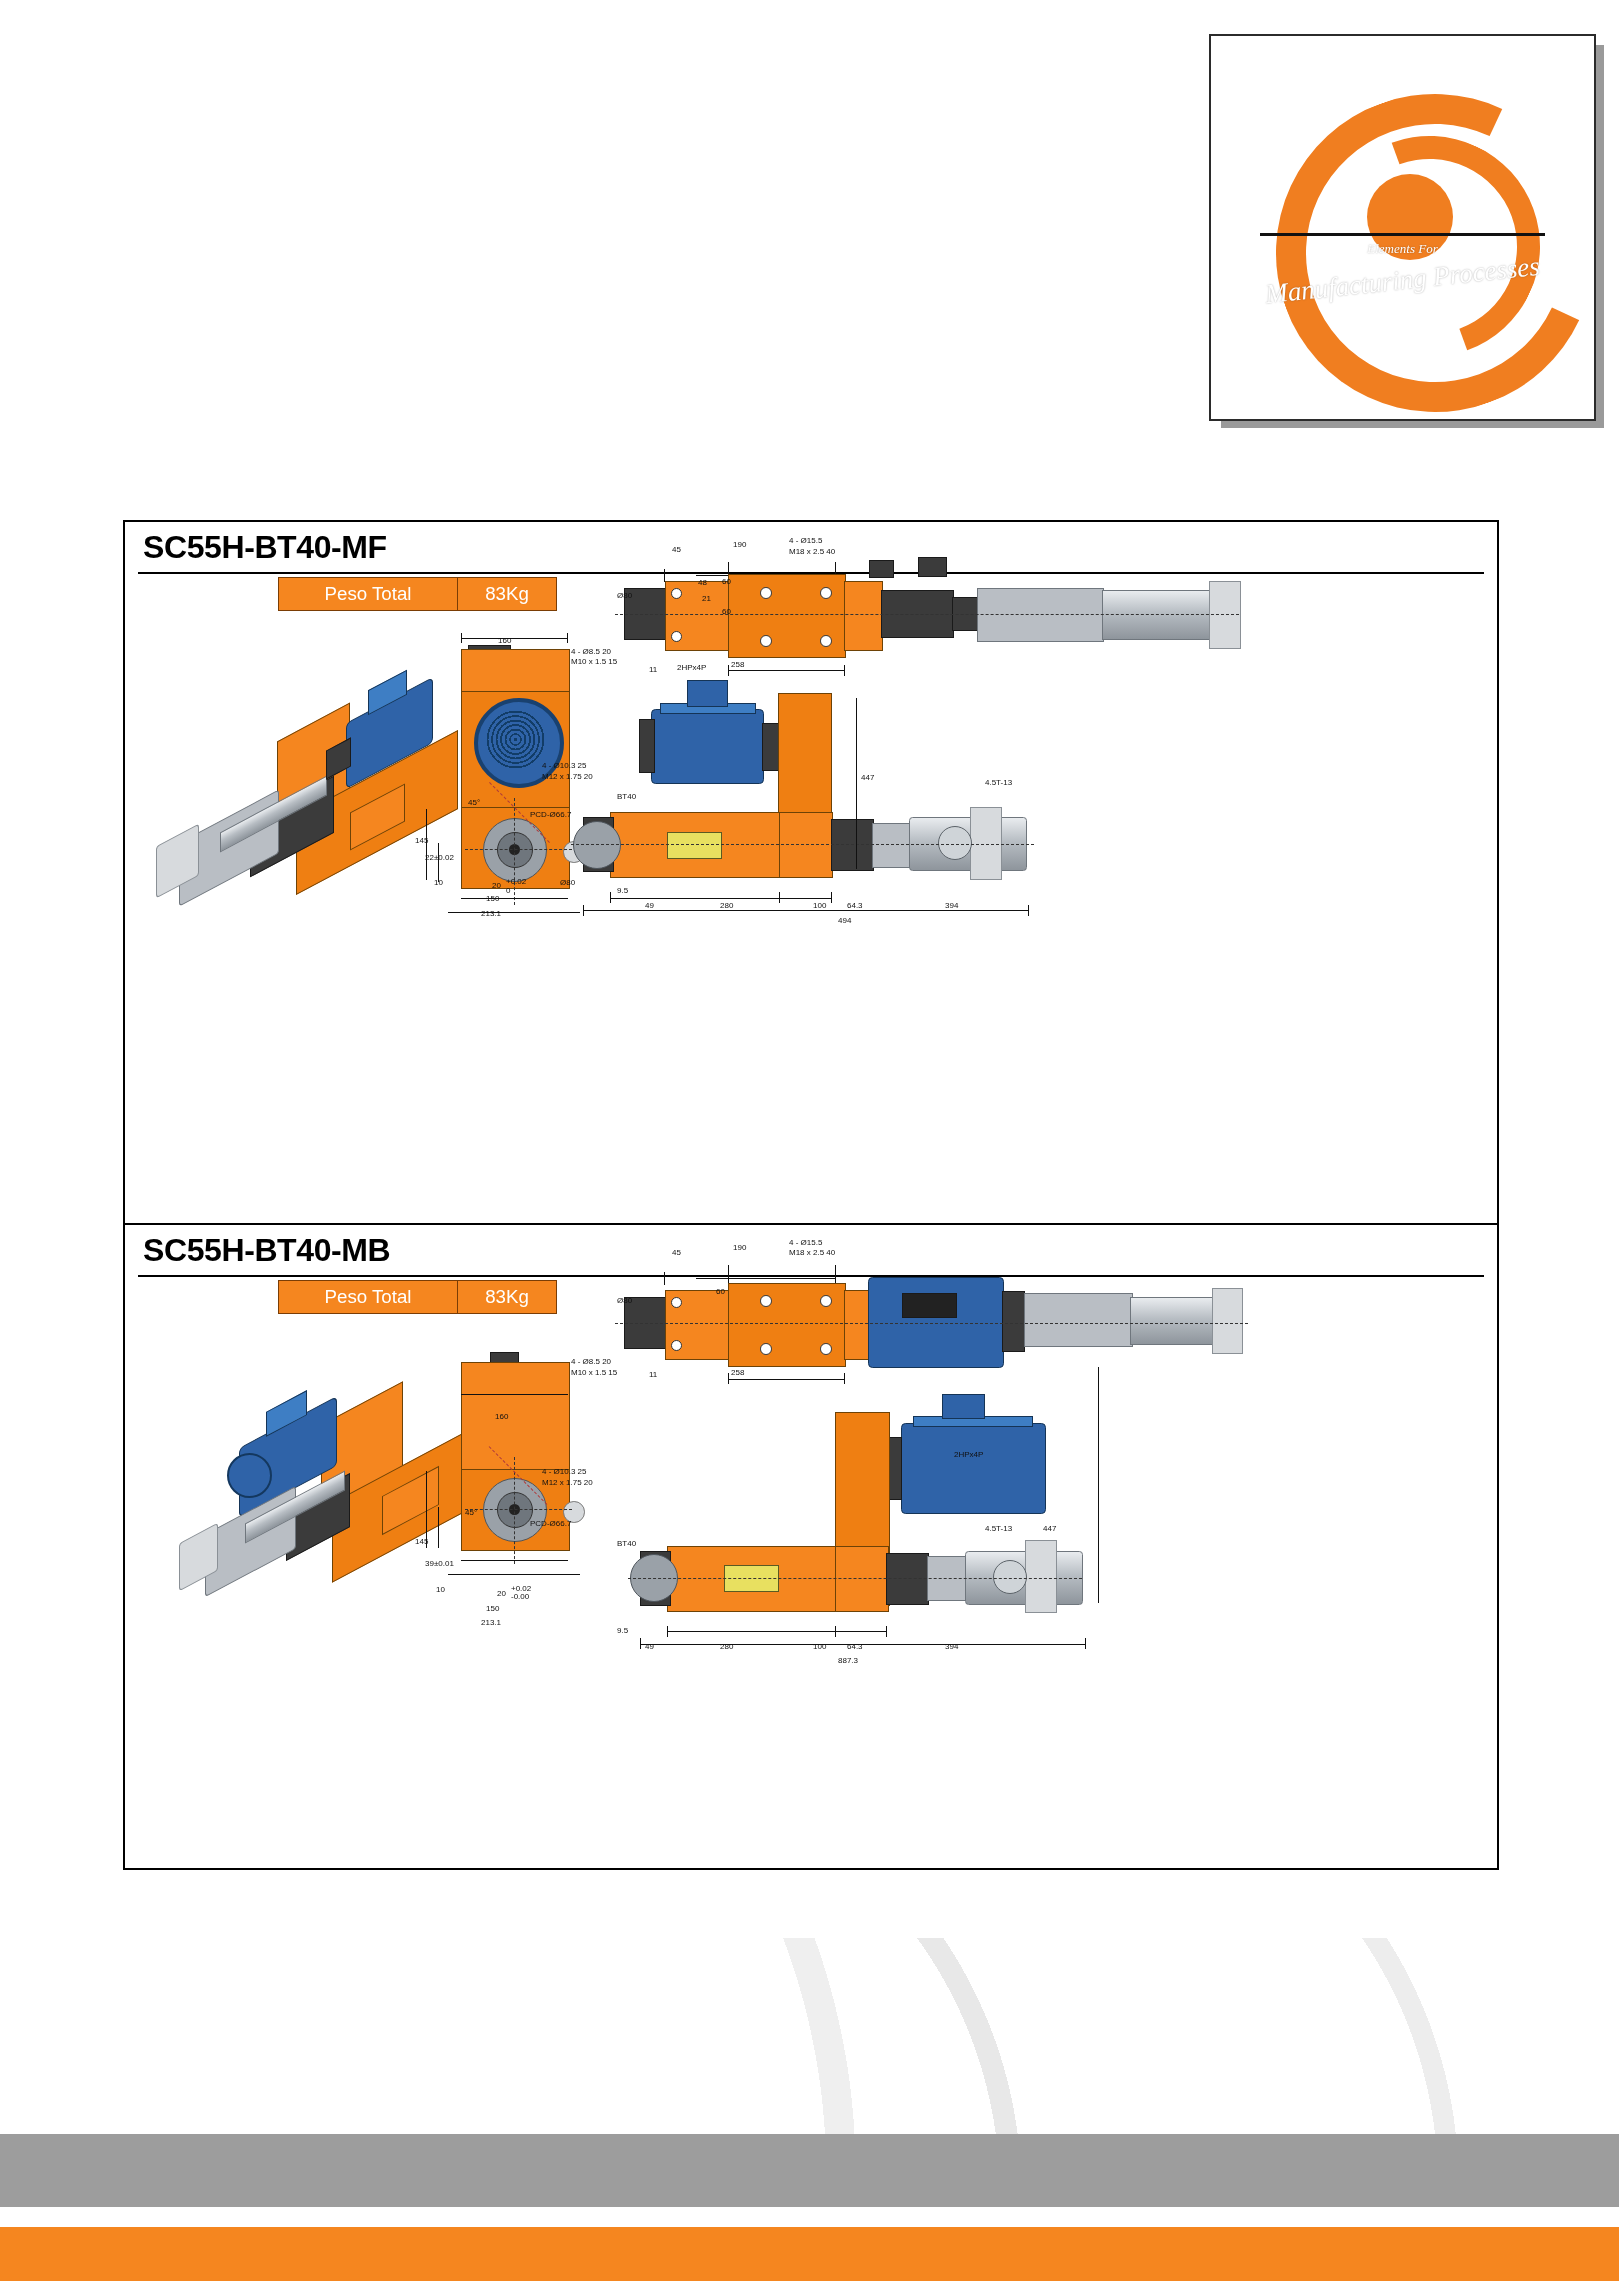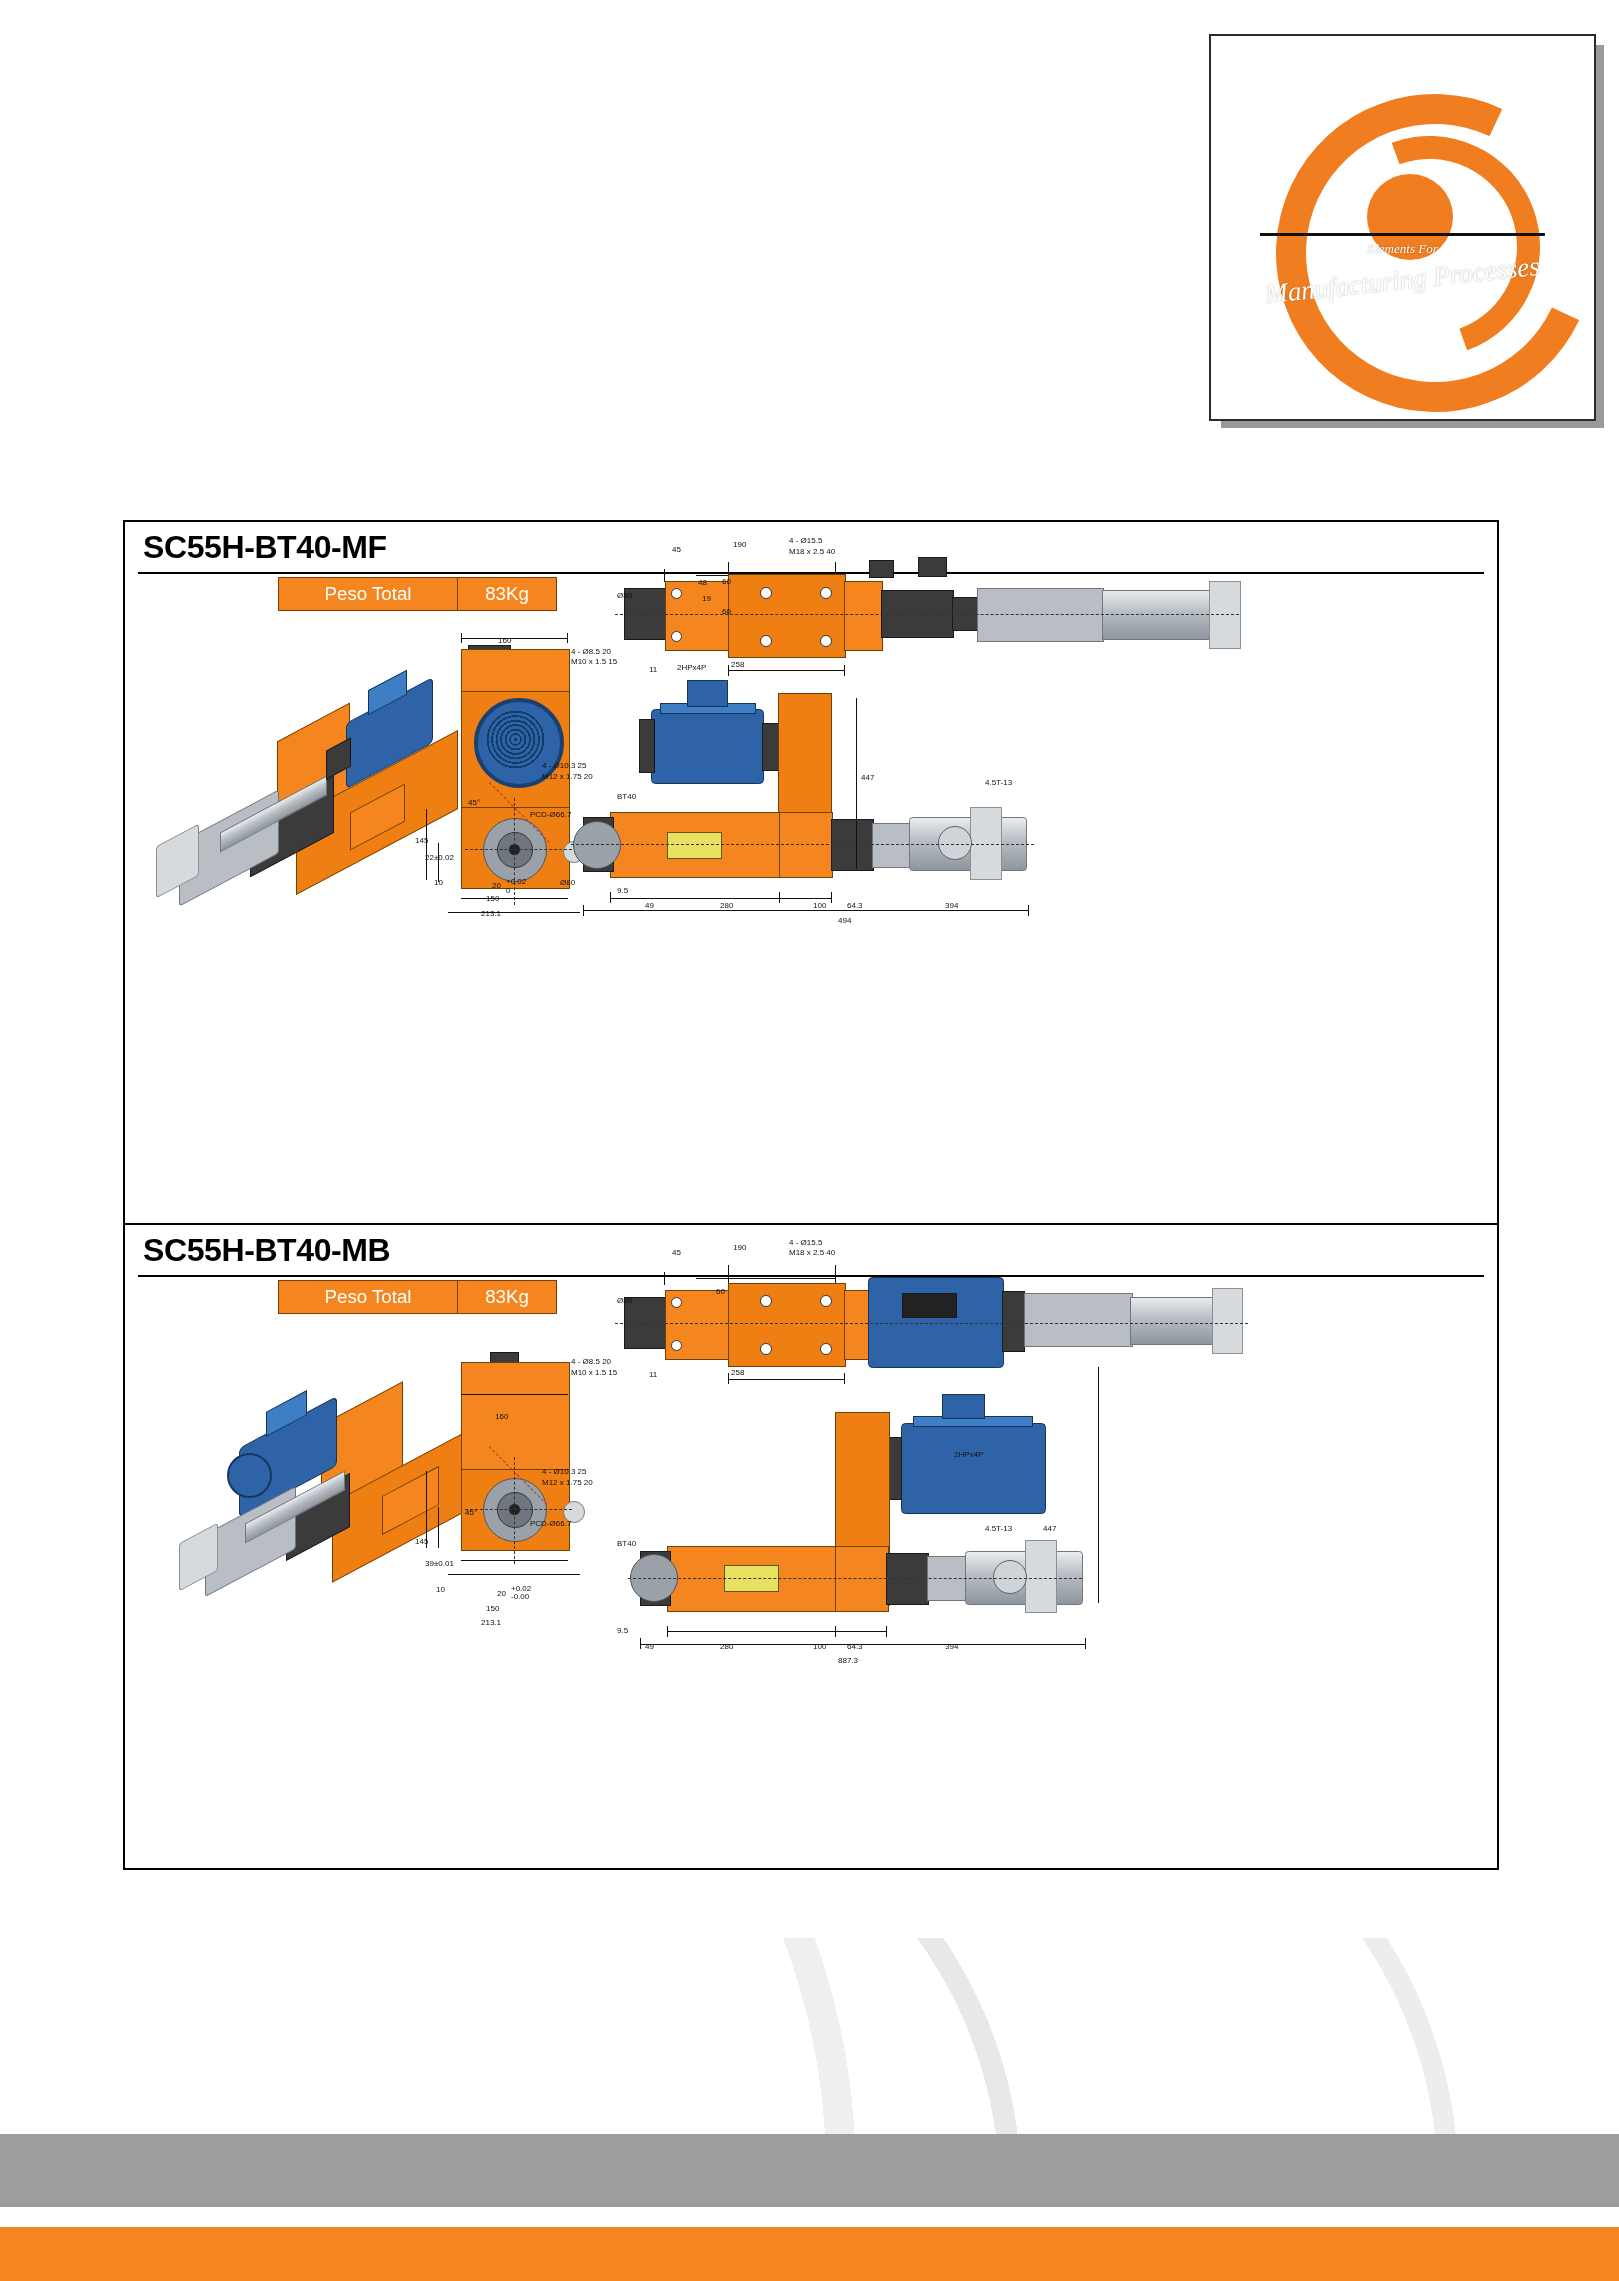--- a/index.html
+++ b/index.html
@@ -238,21 +238,21 @@
       <div class="line" style="left:30px;top:232px;width:0.9px;height:10.7px;"></div>
       <div class="line" style="left:475px;top:232px;width:0.9px;height:10.7px;"></div>
       <div class="line" style="left:303px;top:25px;width:0.9px;height:171px;"></div>
     </div>
 
   <div class="dim-txt" style="left: 547px; top: 23px;">45</div>
       <div class="dim-txt" style="left: 608px; top: 18px;">190</div>
       <div class="dim-txt" style="left: 664px; top: 14.3px;">4 - Ø15.5</div>
       <div class="dim-txt" style="left: 664px; top: 25px;">M18 x 2.5  40</div>
       <div class="dim-txt" style="left: 492px; top: 69px;">Ø80</div>
-      <div class="dim-txt" style="left: 577px; top: 72px;">19</div>
+      <div class="dim-txt" style="left: 577px; top: 72px;">21</div>
       <div class="dim-txt" style="left: 573px; top: 56px;">48</div>
       <div class="dim-txt" style="left: 597px; top: 55px;">60</div>
       <div class="dim-txt" style="left: 597px; top: 85px;">60</div>
       <div class="dim-txt" style="left: 446px; top: 125px;">4 - Ø8.5  20</div>
       <div class="dim-txt" style="left: 446px; top: 135px;">M10 x 1.5  15</div>
       <div class="dim-txt" style="left: 524px; top: 143px;">11</div>
       <div class="dim-txt" style="left: 552px; top: 141px;">2HPx4P</div>
       <div class="dim-txt" style="left: 606px; top: 138px;">258</div>
       <div class="dim-txt" style="left: 736px; top: 251px;">447</div>
       <div class="dim-txt" style="left: 860px; top: 256px;">4.5T-13</div>

